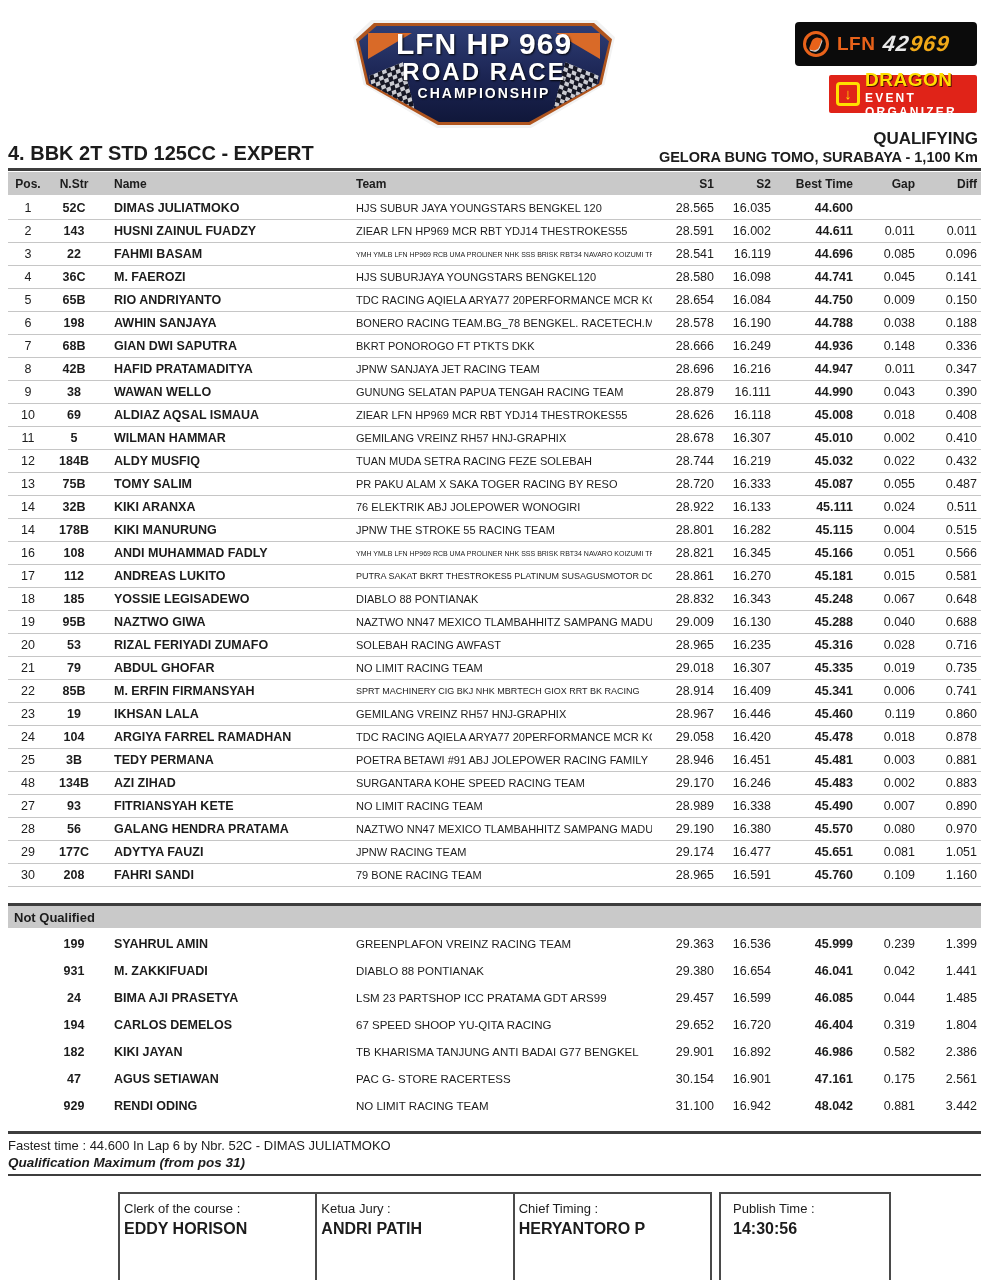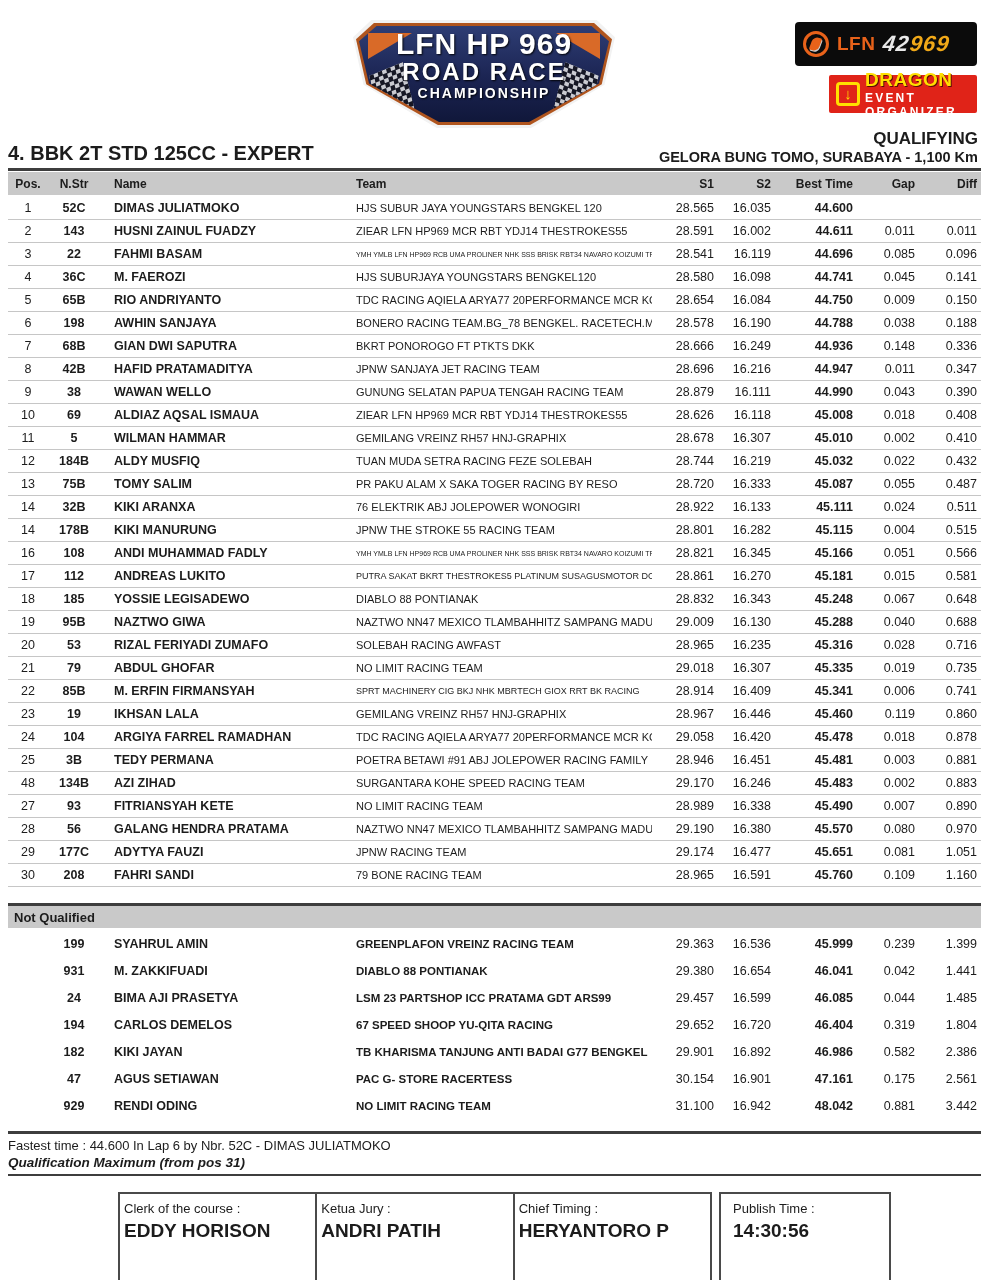--- a/index.html
+++ b/index.html
@@ -85,33 +85,33 @@
   .c-diff { width:66px; text-align:right; padding-right:4px; flex:0 0 auto; }
   .thead .c-best { font-weight:700; }
   .thead .c-team { font-size:12px; font-weight:700; }
 
   
   .nq-bar { margin:16px 8px 0 8px; border-top:3px solid #3d3d3d; background:#c9c9c9;
     height:25px; display:flex; align-items:center; font-size:13px; font-weight:700;
     padding-left:6px; }
   .nq-body { margin:2px 8px 0 8px; }
   .nq-body .trow { height:27px; border-bottom:none; }
-  .nq-body .c-team { font-weight:700; font-size:11.5px; }
+  .nq-body .c-team { font-weight:400; font-size:11.5px; }
 
   
   .foot-rules { margin-top:12px; }
   .fastest { font-size:13px; padding:4px 8px 1px 8px; }
   .qualmax { font-size:13.5px; font-weight:700; font-style:italic; padding:1px 8px 4px 8px; }
 
   .officials { margin:16px 0 0 118px; display:flex; }
   .off-box { width:594px; border:2px solid #4a4a4a; display:flex; height:90px; background:#fff; }
   .off-cell { flex:1 1 0; border-right:2px solid #4a4a4a; padding:7px 4px; }
   .off-cell:last-child { border-right:none; }
   .off-label { font-size:13px; }
-  .off-name { font-size:19px; font-weight:700; margin-top:4px; }
+  .off-name { font-size:16px; font-weight:700; margin-top:4px; }
   .pub-box { width:172px; border:2px solid #4a4a4a; margin-left:7px; padding:7px 12px;
     height:90px; background:#fff; }
 </style>
 </head>
 <body>
 
 <div class="page">
 
   <div class="logo-zone">
     <div class="badge">

